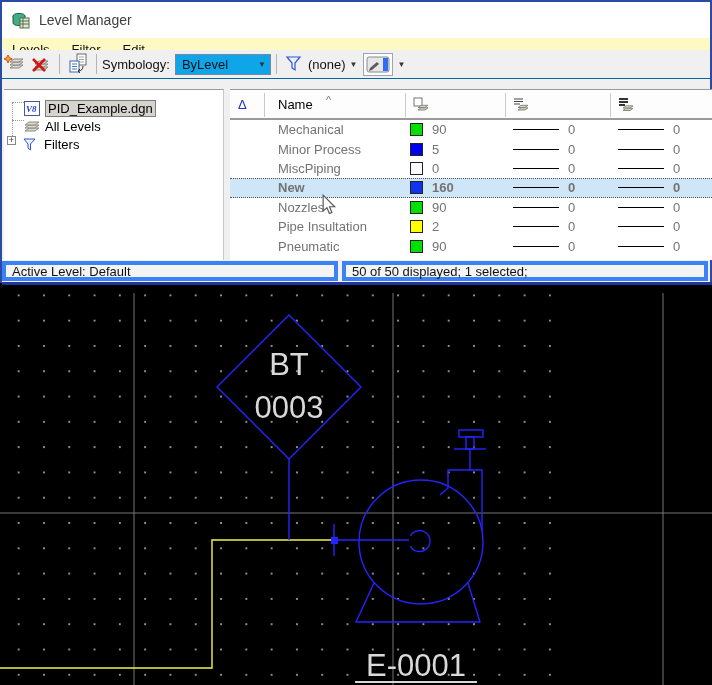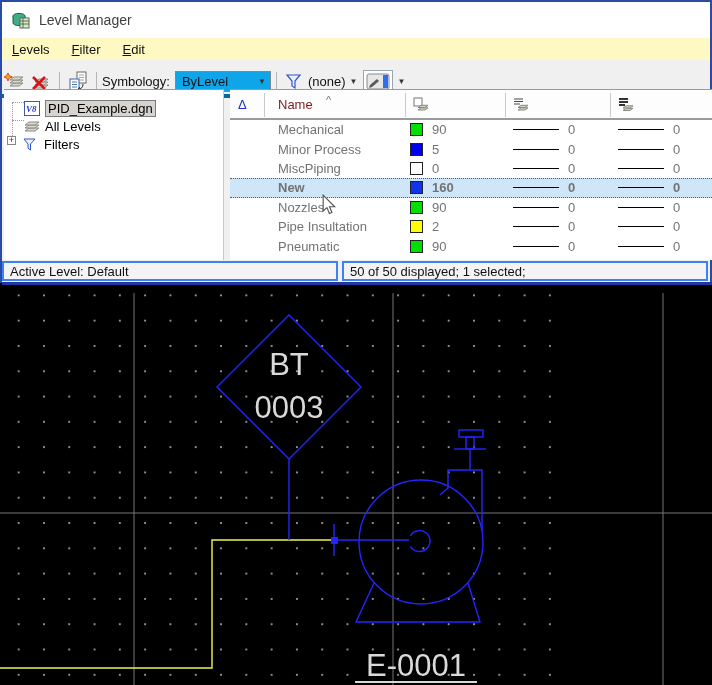--- a/index.html
+++ b/index.html
@@ -9,22 +9,22 @@
 
   
   #lm-window { left:0; top:0; width:712px; height:283px; background:#f0f0f0;
                border-left:2px solid #2a4aa4; border-top:2px solid #2a4aa4; border-right:2px solid #2a4aa4; }
   #titlebar { left:0; top:0; width:100%; height:36px; background:#ffffff; display:flex; align-items:center; }
   #title-icon { margin-left:9px; width:19px; height:19px; }
   #title-text { margin-left:9px; font-size:14px; color:#404040; }
   #menubar { left:0; top:36px; width:100%; height:22px; background:#fef9c3; display:flex; gap:22px;
              padding-left:10px; align-items:center; font-size:13px; color:#111; }
   .menu-item { cursor:default; }
-  #toolbar { left:0; top:67px; width:100%; height:29px; background:#f0f0f0; display:flex; align-items:center;
-             border-bottom:4px solid #0369a1; font-size:13px; color:#111; }
+  #toolbar { left:0; top:48px; width:100%; height:29px; background:#f0f0f0; display:flex; align-items:center;
+             border-bottom:1px solid #0369a1; font-size:13px; color:#111; }
   .tsep { width:1px; height:20px; background:#b5b5b5; margin:0 5px; }
   .tbtn { width:26px; height:24px; display:flex; align-items:center; justify-content:center; }
   #symbology-combo { width:96px; height:21px; background:#0ea5e9; border:1px solid #7a8699;
                      display:flex; align-items:center; padding-left:6px; position:relative; margin-left:5px; }
   #symbology-combo .arr { position:absolute; right:4px; font-size:8px; color:#333; }
   .dd-arrow { font-size:8px; color:#333; margin-left:4px; }
   #update-btn { width:30px; height:23px; border:1px solid #9aa6b5; background:#fdfdfd;
                 display:flex; align-items:center; justify-content:center; margin-left:6px; }
 
   
@@ -36,37 +36,37 @@
   .dotted-v { position:absolute; border-left:1px dotted #9a9a9a; }
   .dotted-h { position:absolute; border-top:1px dotted #9a9a9a; }
   #plus-box { position:absolute; left:3px; top:46px; width:9px; height:9px; border:1px solid #888;
               background:#fff; font-size:9px; line-height:7px; text-align:center; color:#333; }
 
   #table-panel { left:228px; top:87px; width:482px; height:171px; background:#fff;
                  border-top:1px solid #9a9a9a; overflow:hidden; font-size:13px; }
   #thead { position:relative; height:30px; background:#fdfdfd; border-bottom:2px solid #9a9a9a; }
   .hsep { position:absolute; top:3px; width:1px; height:24px; background:#c9c9c9; }
   #thead .hΔ { position:absolute; left:8px; top:7px; color:#2233cc; font-size:13px; }
-  #thead .hname { position:absolute; left:14px; top:7px; color:#7f1d1d; }
+  #thead .hname { position:absolute; left:14px; top:7px; color:#000000; }
   #thead .hsort { position:absolute; left:60px; top:4px; color:#777; font-size:11px; }
   .hicon { position:absolute; top:7px; }
   #tbody { position:relative; }
   .trow { display:flex; align-items:center; height:19.4px; color:#737373; }
   .trow.selected { background:#cfe5f8; border-top:1px dotted #555; border-bottom:1px dotted #555; font-weight:bold; }
   .c-sort { width:34px; }
   .c-name { width:141px; padding-left:14px; white-space:nowrap; overflow:hidden; }
   .c-color { width:100px; display:flex; align-items:center; }
   .c-style { width:105px; display:flex; align-items:center; }
   .c-weight{ width:102px; display:flex; align-items:center; }
   .swatch { width:13px; height:13px; border:1px solid #222; margin-left:5px; display:inline-block; }
   .cval { margin-left:9px; }
   .lineSeg { display:inline-block; width:46px; height:1px; background:#000; margin-left:8px; }
 
   #statusbar { left:0; top:258px; width:708px; height:22px; background:#f0f0f0; display:flex; font-size:13px; color:#111; }
-  .spanel { height:20px; margin-top:1px; background:#f4f4f4; border:2px solid #3b82f6;
+  .spanel { height:20px; margin-top:1px; background:#f4f4f4; border:4px solid #3b82f6;
             display:flex; align-items:center; padding-left:6px; }
   #status-left  { width:336px; margin-left:0px; }
   #status-right { width:366px; margin-left:4px; }
   #bottom-band { left:0; top:280px; width:712px; height:3px; background:#23349e; }
 
   
   #cad-view { left:0; top:293px; width:572px; height:402px; background:#000;
     background-image:radial-gradient(#8e8e8e 0.8px, transparent 1px);
     background-size:25.3px 25.3px; background-position:6px 15px; }
   #cad-svg { position:absolute; left:0; top:0; }

